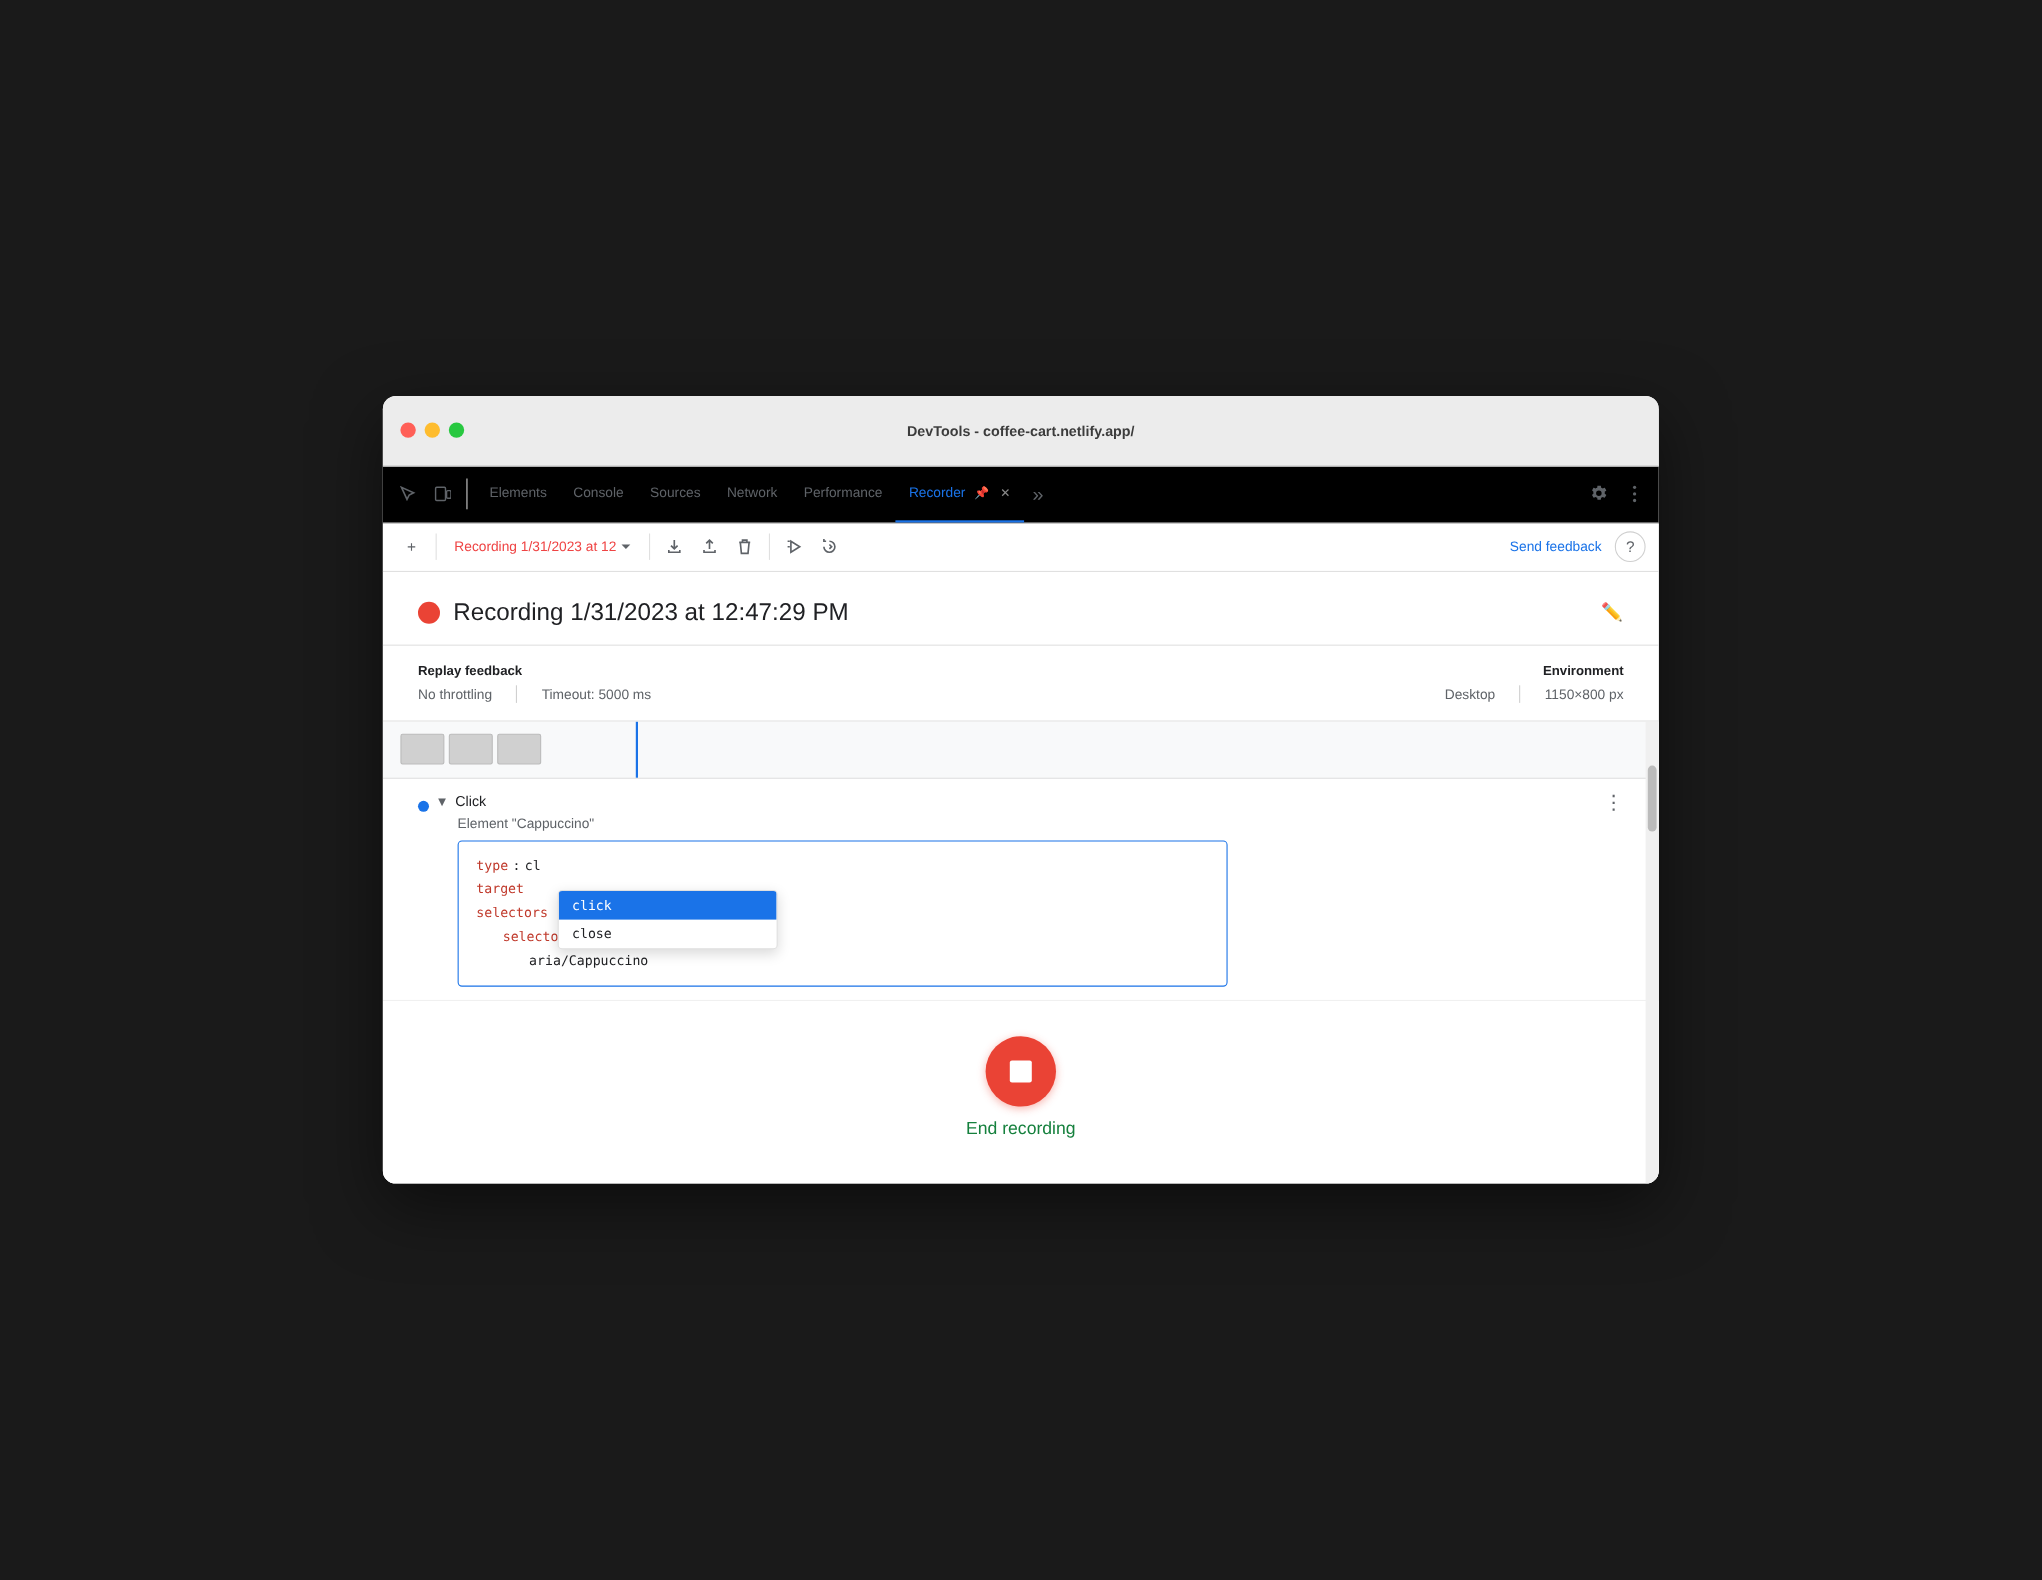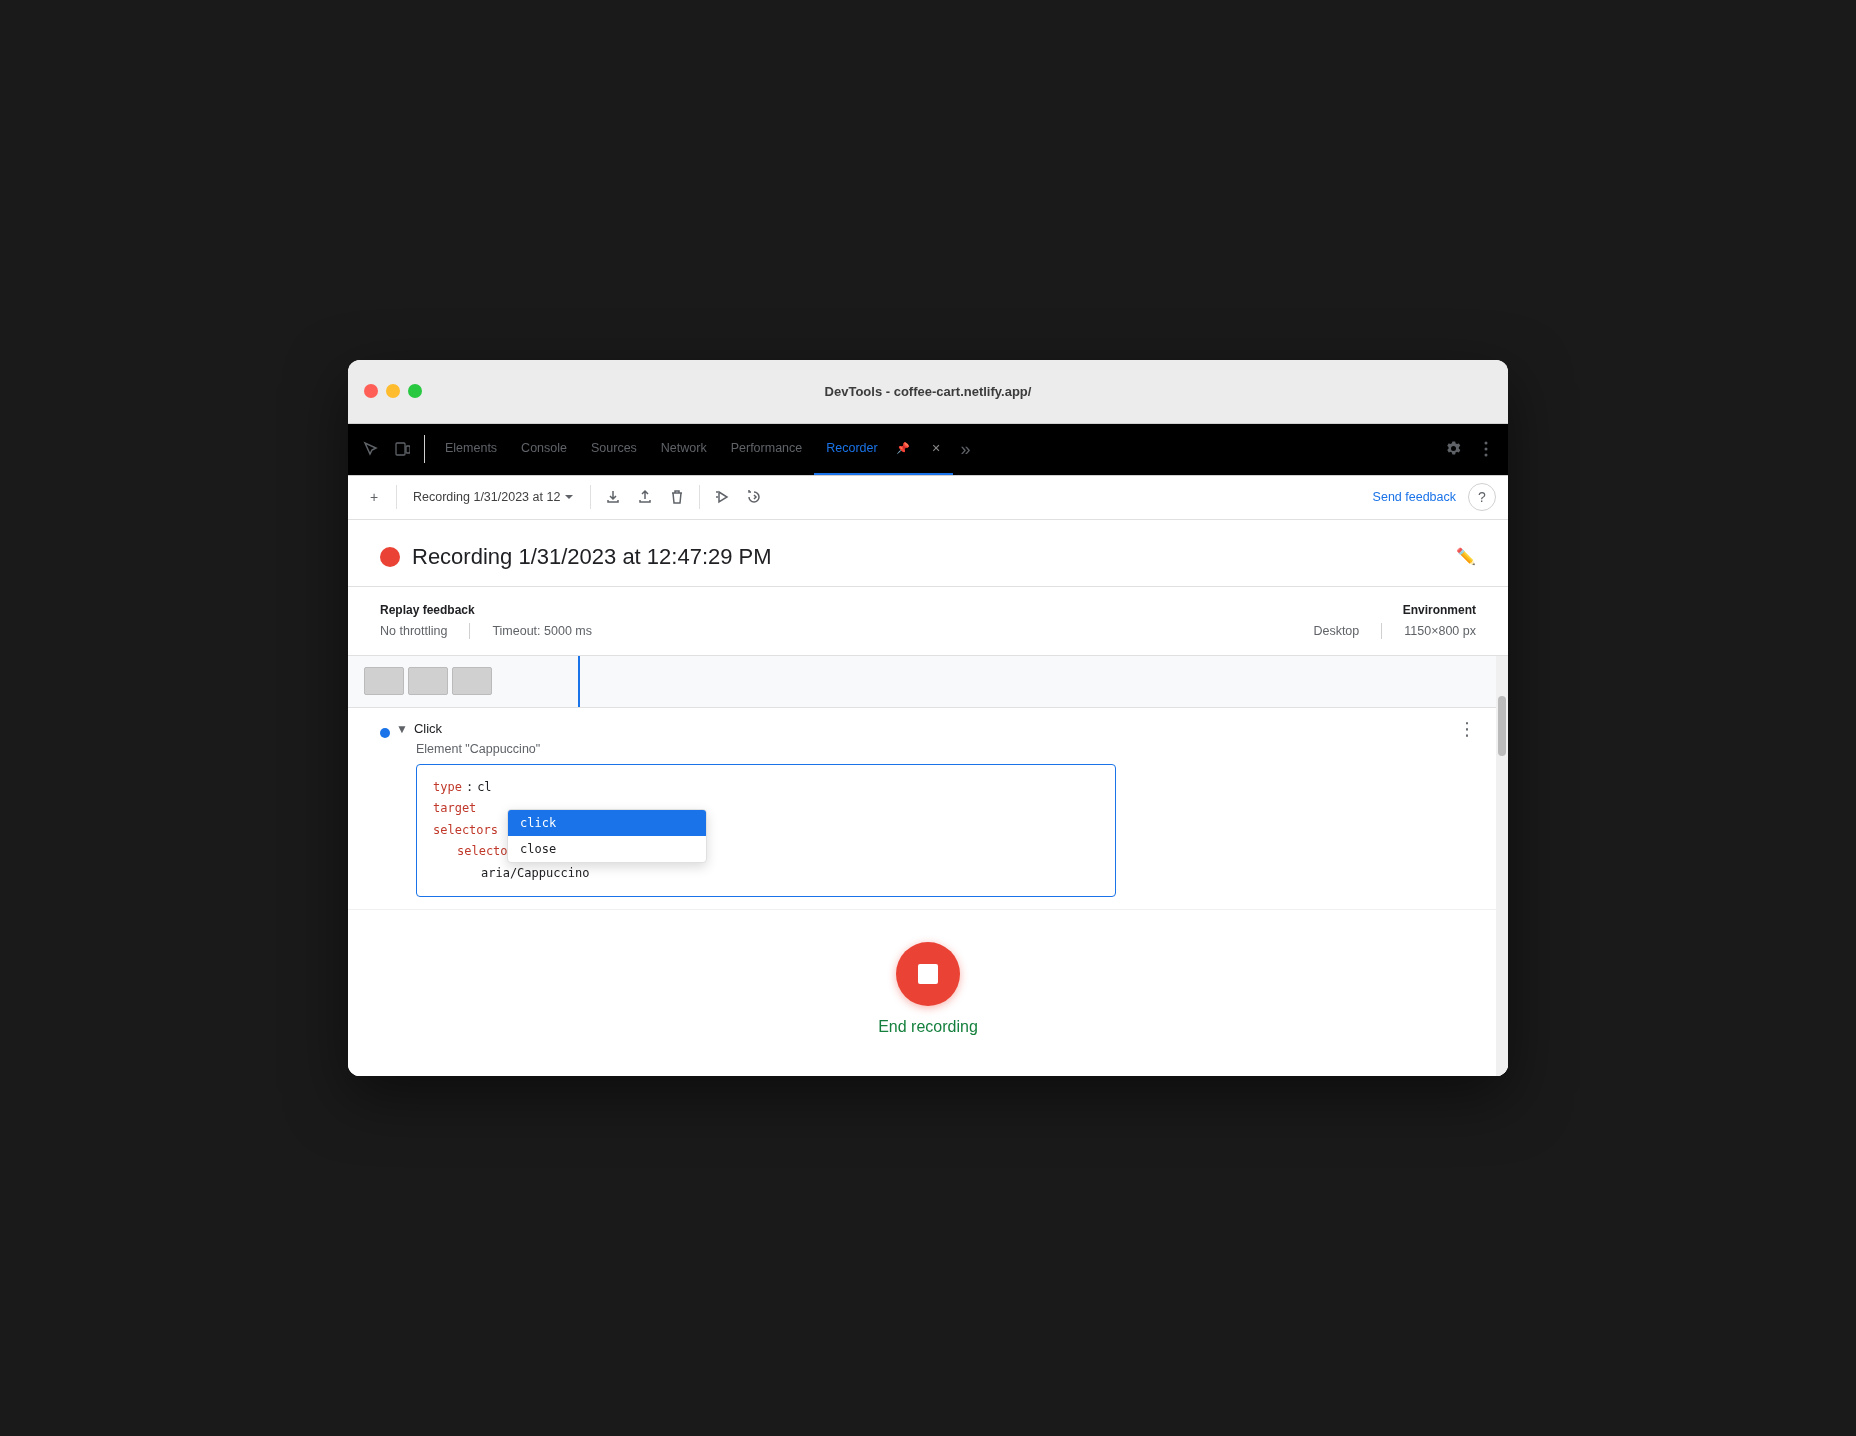--- a/index.html
+++ b/index.html
@@ -88,21 +88,21 @@
       border-bottom: 2px solid transparent;
       position: relative;
     }
     .tab-item.active {
       color: #1a73e8;
       border-bottom: 2px solid #1a73e8;
     }
     .tab-item.recorder-tab {
       display: flex;
       align-items: center;
-      gap: 19px;
+      gap: 8px;
     }
     .tab-close {
       font-size: 11px;
       color: #888;
       cursor: pointer;
       margin-left: 2px;
     }
     .tab-more {
       padding: 0 8px;
       font-size: 18px;
@@ -158,21 +158,21 @@
       background: #e0e0e0;
       margin: 0 4px;
     }
     .rt-recording-selector {
       display: flex;
       align-items: center;
       gap: 4px;
       background: transparent;
       border: none;
       font-size: 12.5px;
-      color: #404040;
+      color: #ef4444;
       cursor: pointer;
       padding: 4px 8px;
       border-radius: 4px;
     }
     .rt-spacer { flex: 1; }
     .rt-send-feedback {
       font-size: 12.5px;
       color: #1a73e8;
       cursor: pointer;
       padding: 4px 8px;

